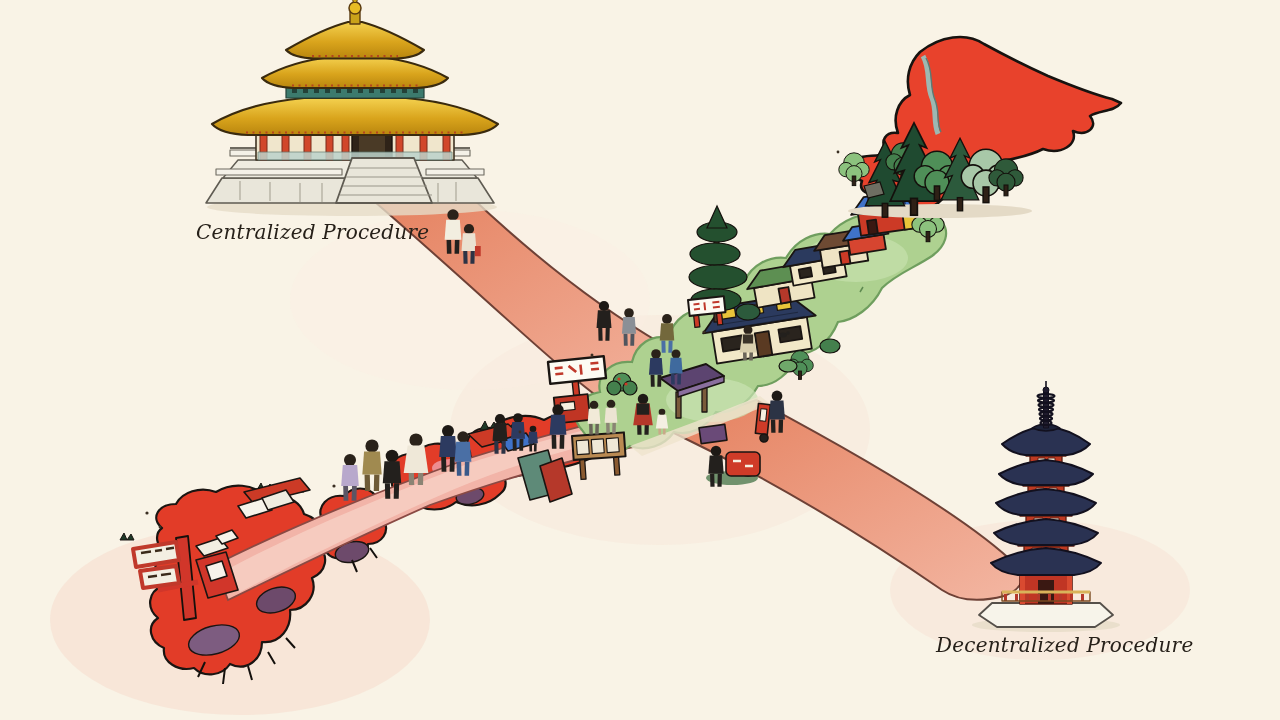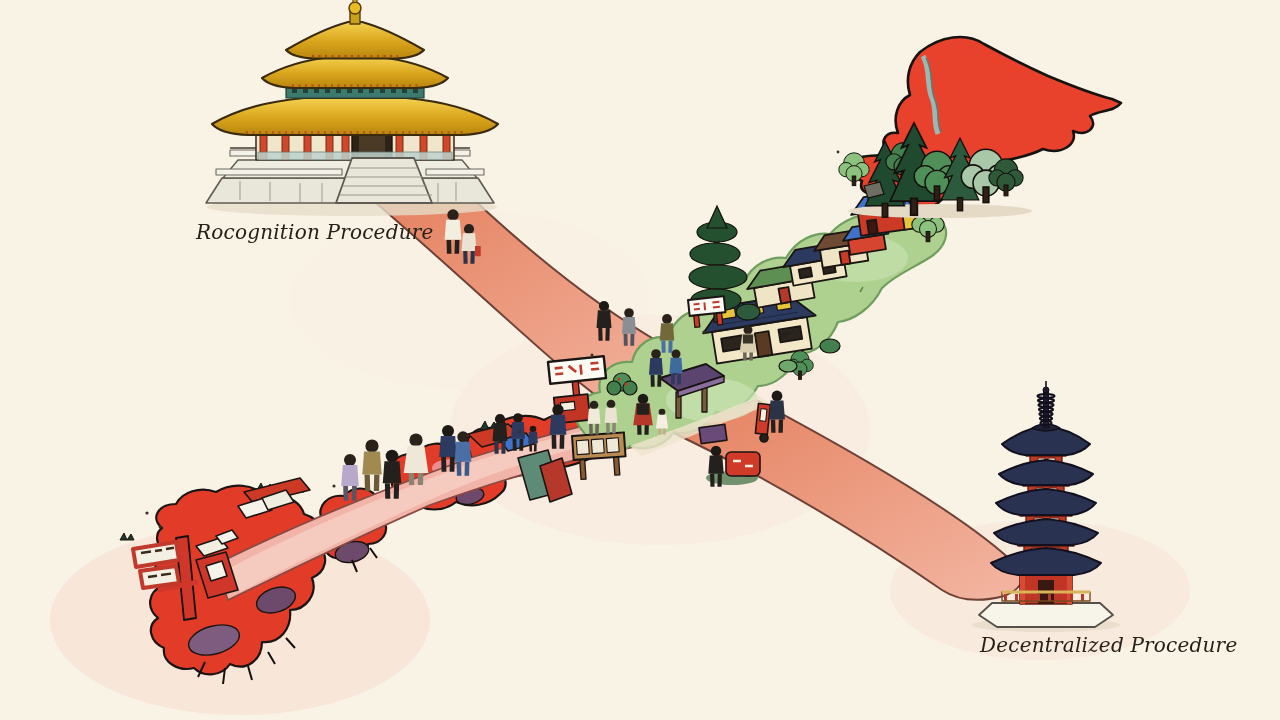--- a/index.html
+++ b/index.html
@@ -9,21 +9,21 @@
     position:absolute;
     font-family:"DejaVu Serif","Liberation Serif",serif;
     font-style:italic;
     font-size:20px;
     letter-spacing:.2px;
     color:#262019;
     white-space:nowrap;
   }
   #label-centralized{left:196px;top:220px;}
   #label-mutual{left:977px;top:230px;}
-  #label-decentralized{left:980px;top:633px;text-align:center;}
+  #label-decentralized{left:936px;top:633px;text-align:center;}
 </style>
 </head>
 <body>
 
 <div class="canvas">
 <svg width="1280" height="720" viewBox="0 0 1280 720">
   <defs>
     <linearGradient id="gGold" x1="0" y1="0" x2="0" y2="1">
       <stop offset="0" stop-color="#f4d14f"></stop>
       <stop offset="0.55" stop-color="#d9a41c"></stop>
@@ -498,15 +498,15 @@
     <circle cx="592" cy="355" r="1.5"></circle>
     <circle cx="704" cy="332" r="1.6"></circle>
     <circle cx="838" cy="152" r="1.4"></circle>
     <circle cx="147" cy="513" r="1.6"></circle>
     <circle cx="160" cy="527" r="1.4"></circle>
     <circle cx="520" cy="432" r="1.4"></circle>
     <circle cx="334" cy="486" r="1.6"></circle>
   </g>
 </svg>
 
-<div id="label-centralized" class="scene-label">Rocognition Procedure</div>
+<div id="label-centralized" class="scene-label">Centralized Procedure</div>
 <div id="label-decentralized" class="scene-label">Decentralized Procedure</div>
 </div>
 
 </body></html>

